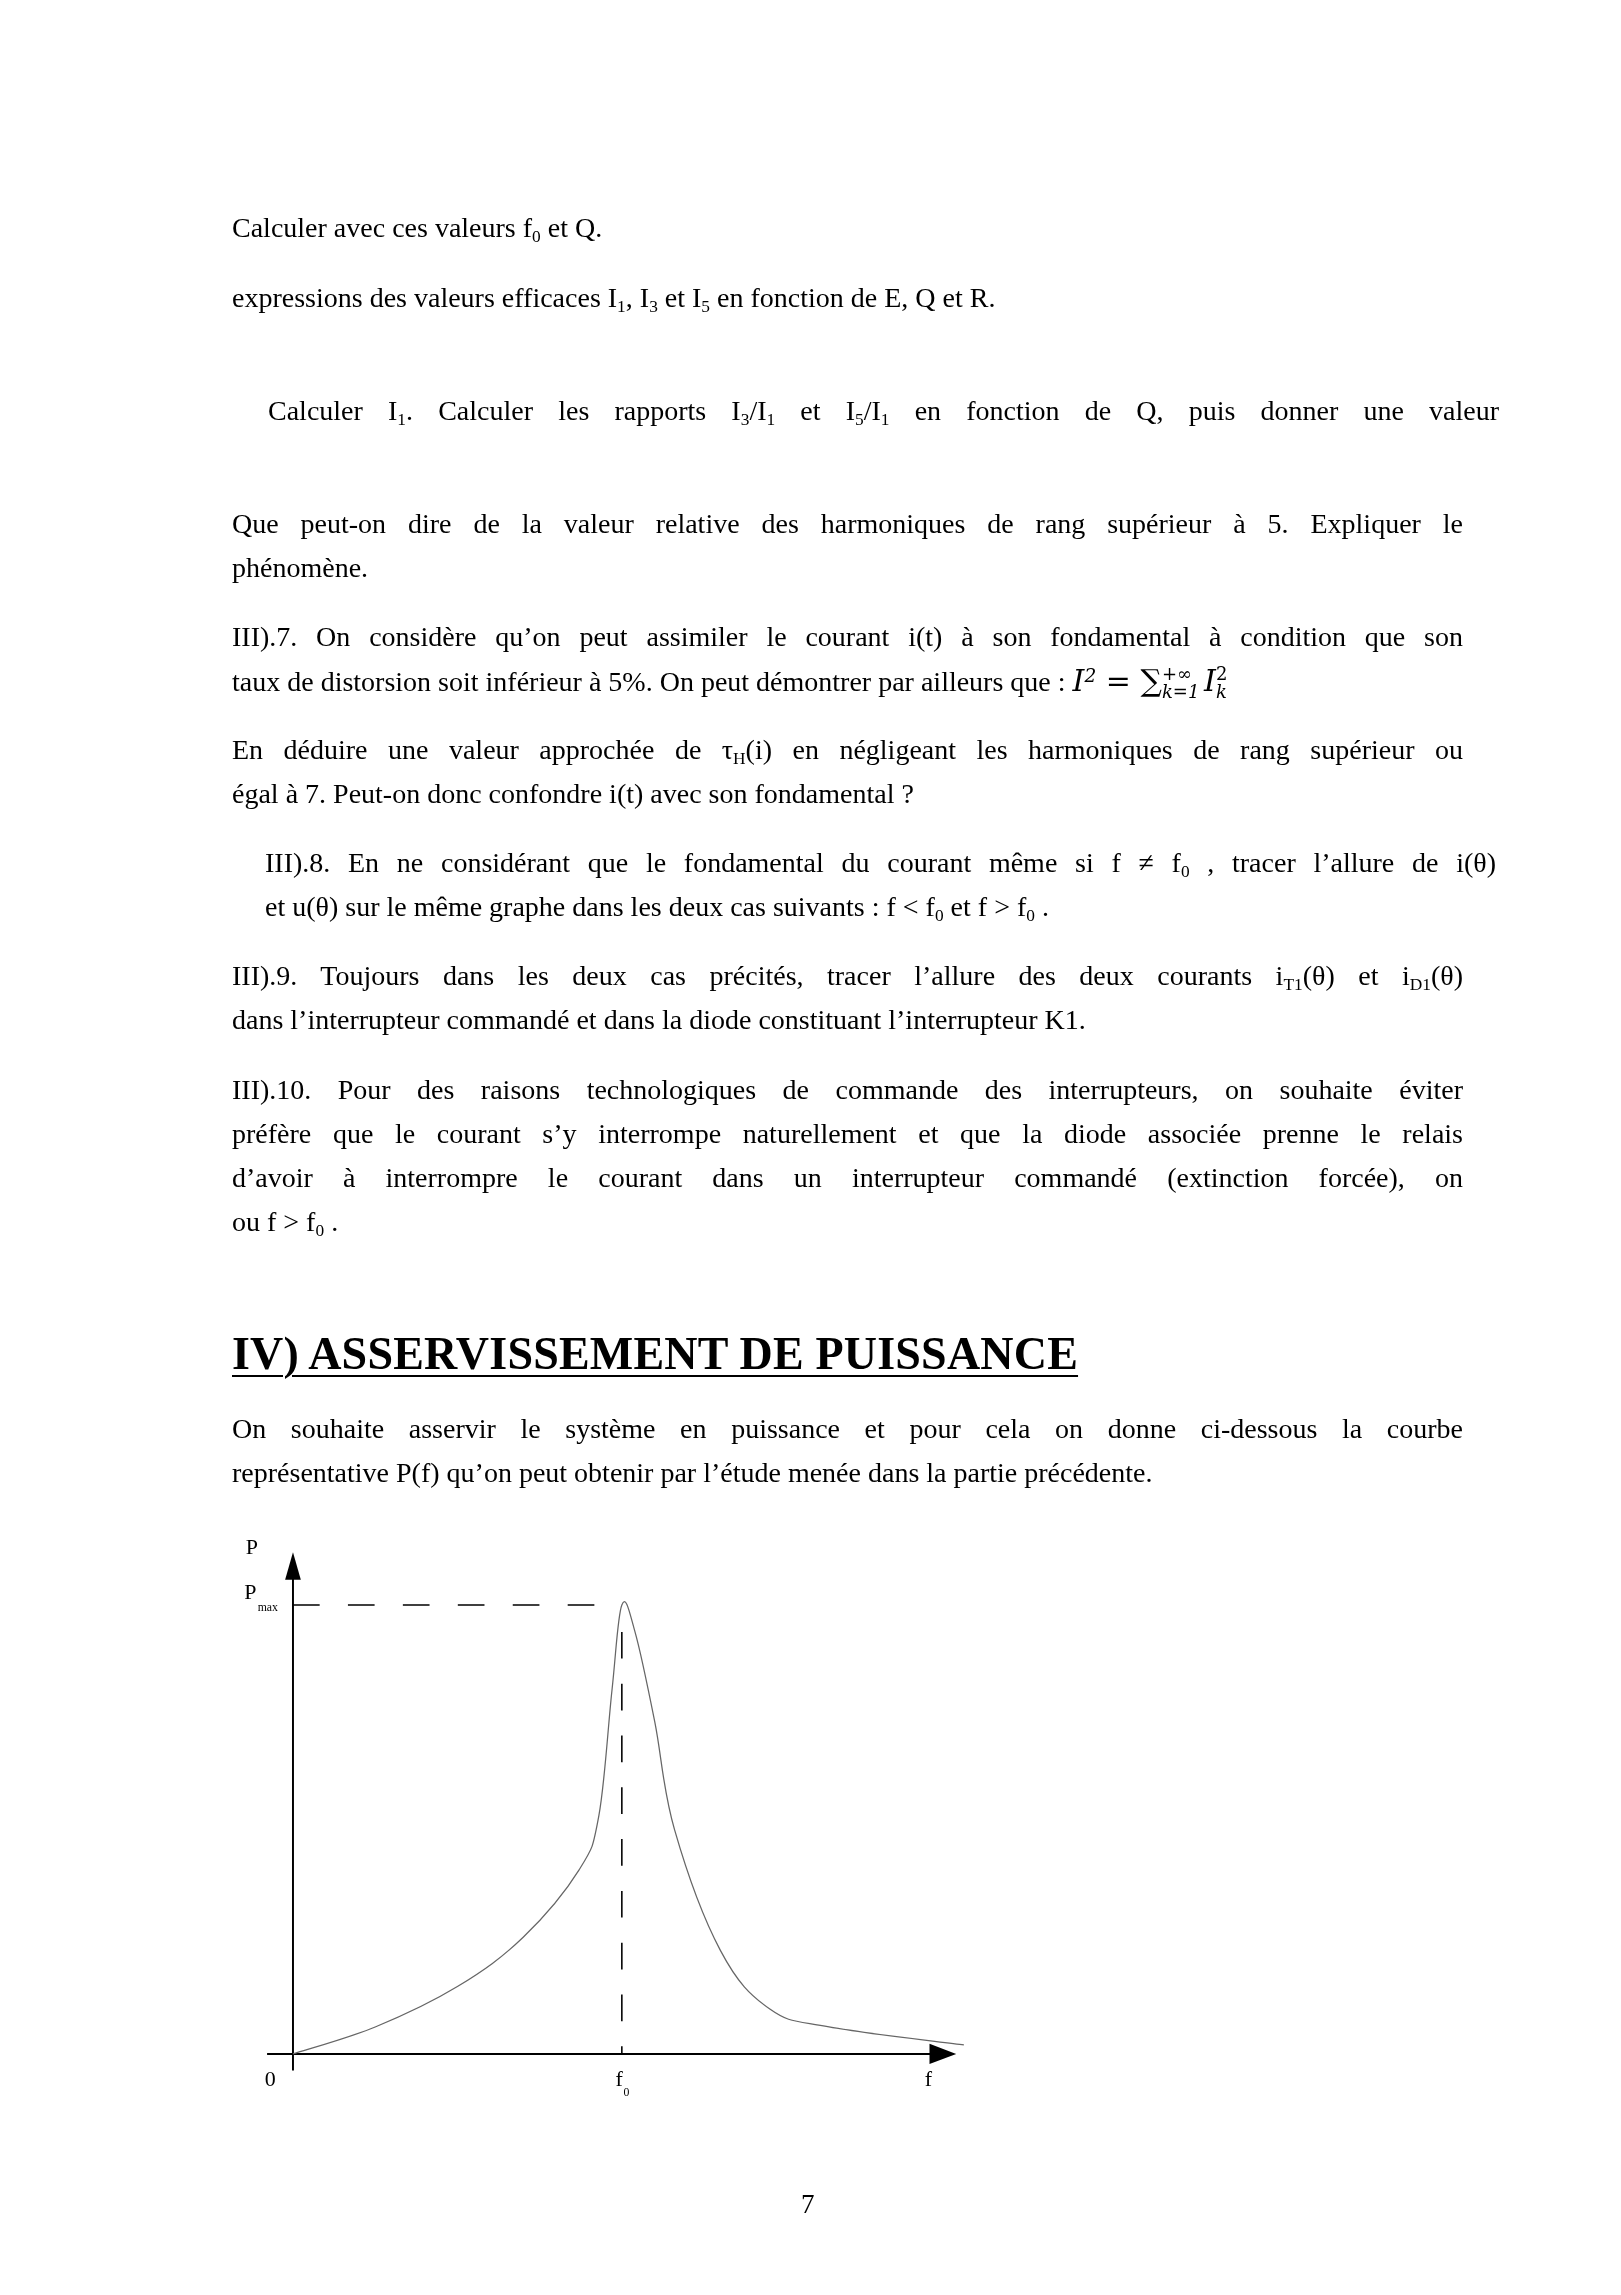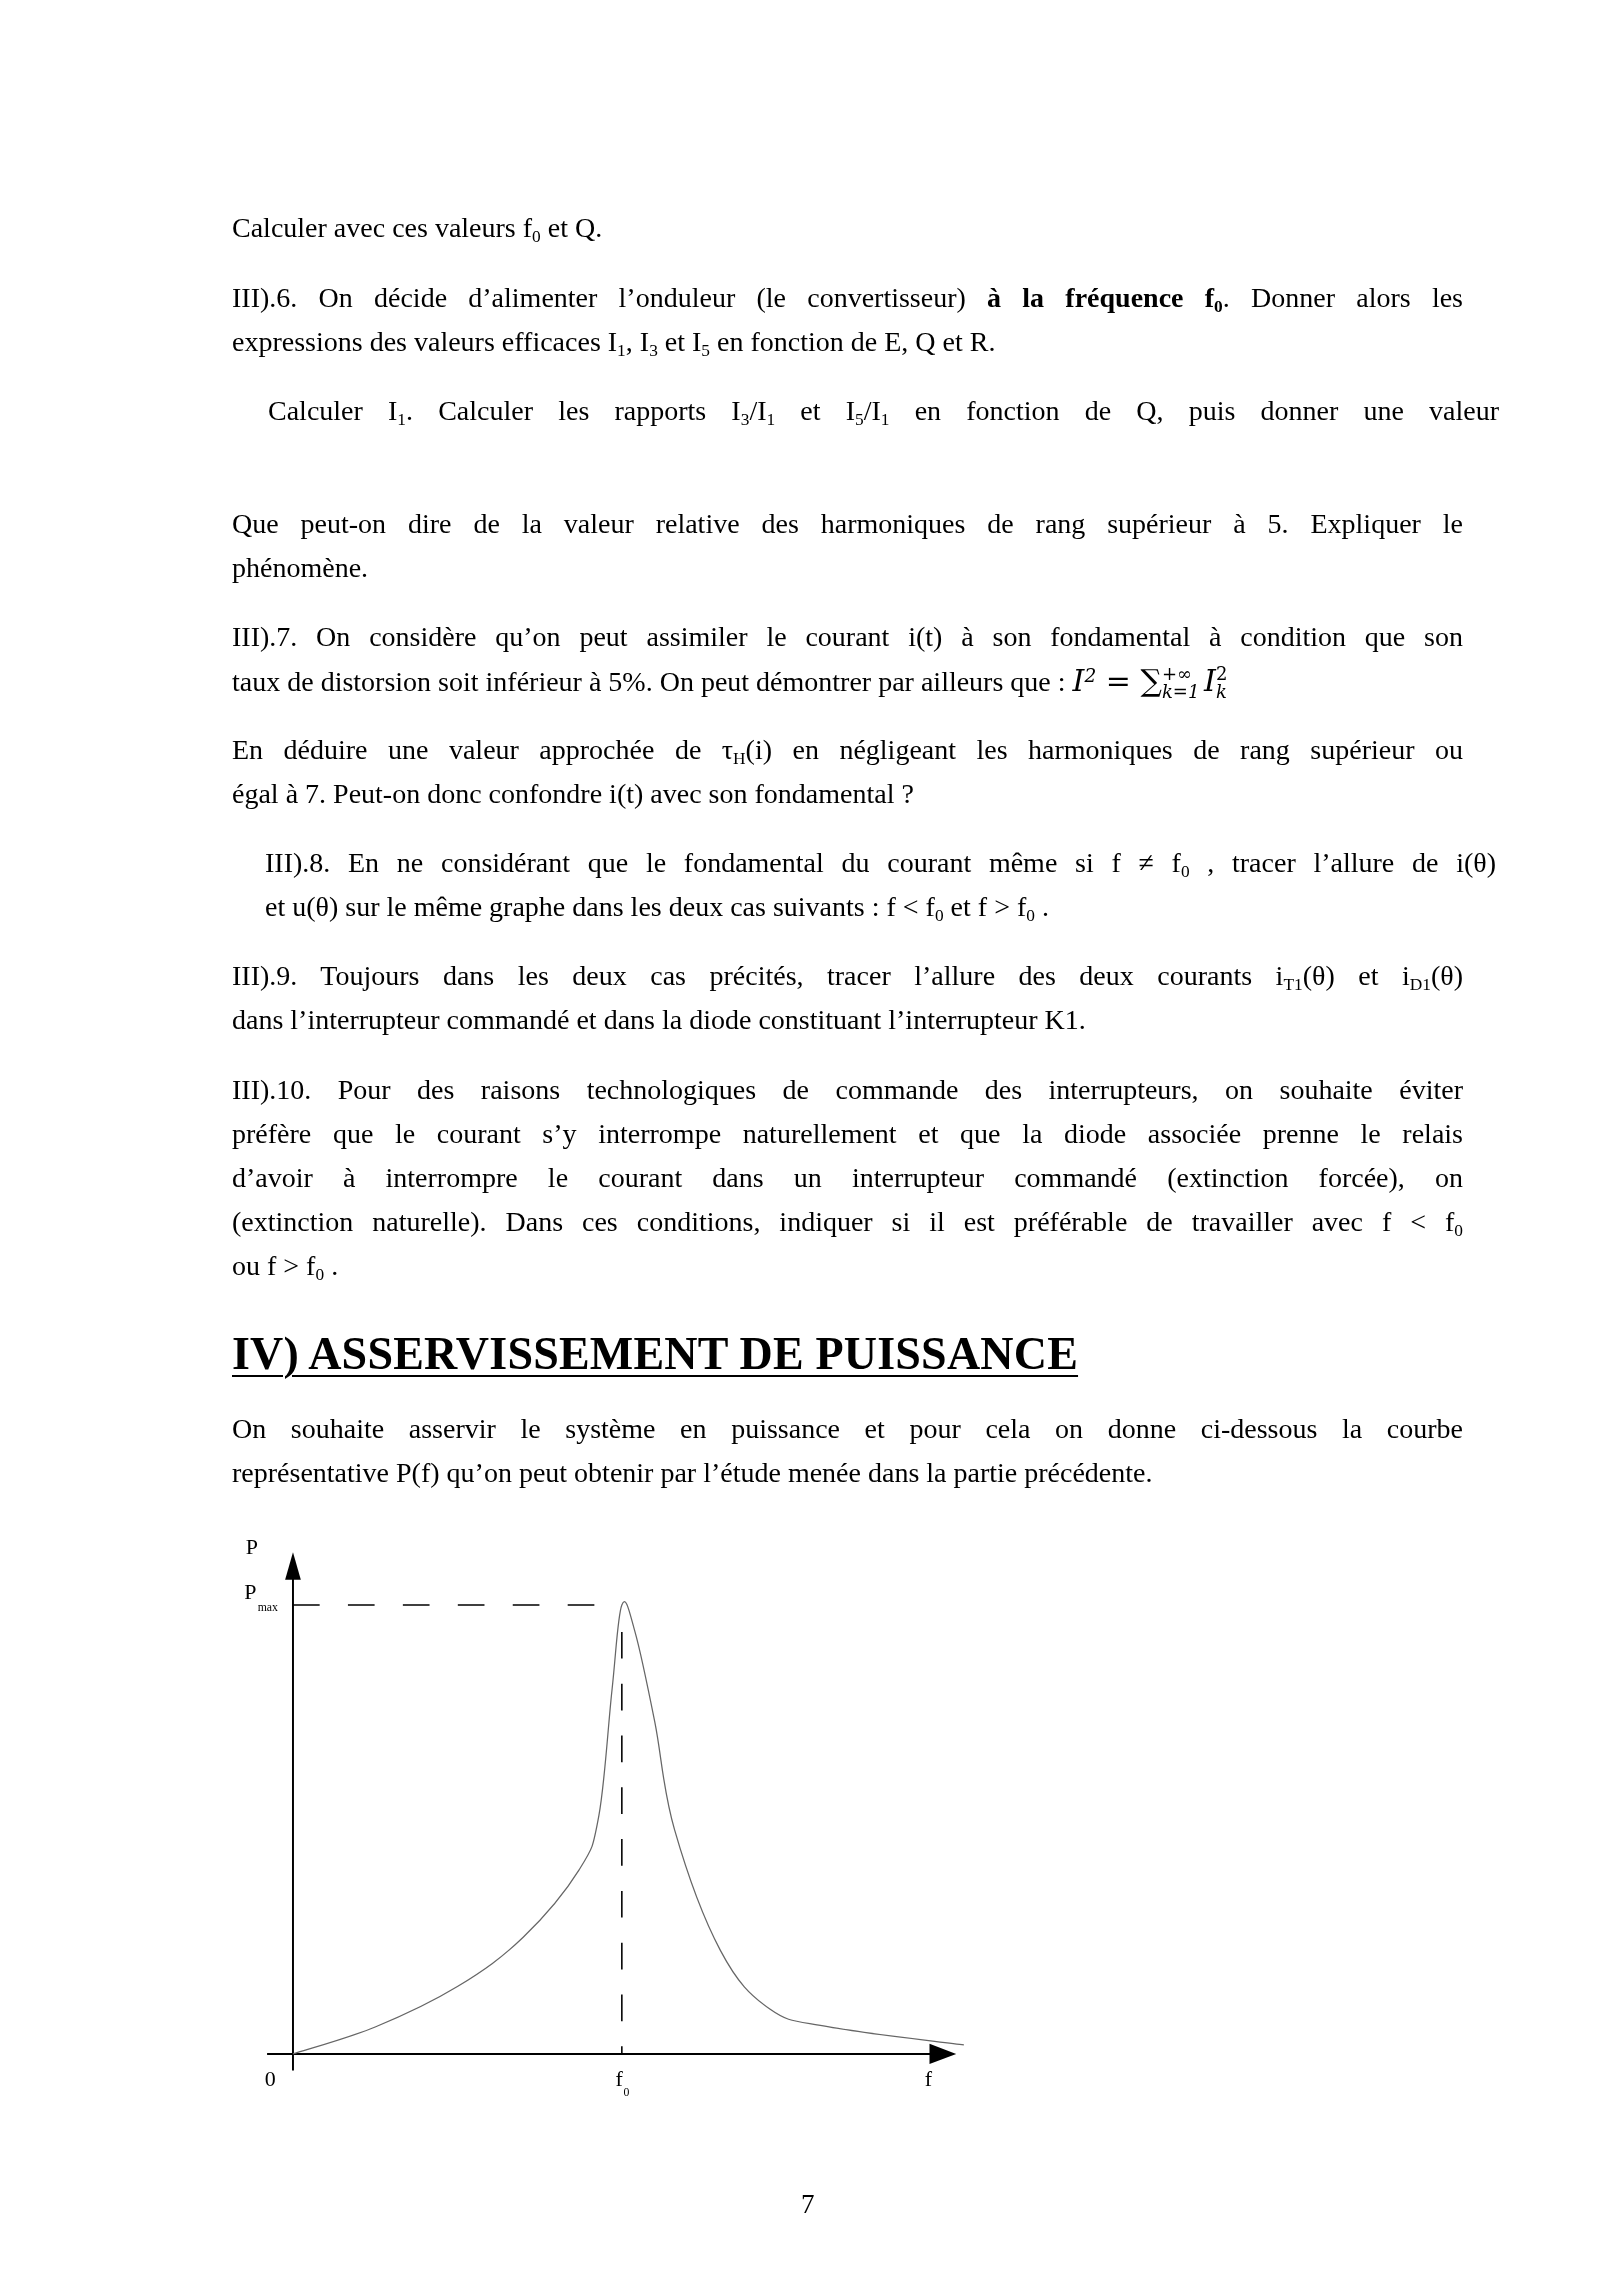--- a/index.html
+++ b/index.html
@@ -25,21 +25,20 @@
 </style>
 </head>
 <body>
 
 <div class="page">
   <div id="paras">
       <div class="para" style="top: 192px;">
         <span class="line last"><span>Calculer avec ces valeurs f</span><sub>0</sub><span> et Q.</span></span>
       </div>
       <div class="para" style="top: 262px;">
-        <span class="line just"><span>III).6. On décide d’alimenter l’onduleur (le convertisseur) </span><b>à la fréquence f</b><b><sub>0</sub></b><span>. Donner alors les</span></span>
         <span class="line last"><span>expressions des valeurs efficaces I</span><sub>1</sub><span>, I</span><sub>3</sub><span> et I</span><sub>5</sub><span> en fonction de E, Q et R.</span></span>
       </div>
       <div class="para" style="top: 375px; margin-left: 36px;">
         <span class="line just"><span>Calculer I</span><sub>1</sub><span>. Calculer les rapports I</span><sub>3</sub><span>/I</span><sub>1</sub><span> et I</span><sub>5</sub><span>/I</span><sub>1</sub><span> en fonction de Q, puis donner une valeur</span></span>
       </div>
       <div class="para" style="top: 488px;">
         <span class="line just"><span>Que peut-on dire de la valeur relative des harmoniques de rang supérieur à 5. Expliquer le</span></span>
         <span class="line last"><span>phénomène.</span></span>
       </div>
       <div class="para" style="top: 601px;">
@@ -61,21 +60,20 @@
         <span class="line last"><span>et u(θ) sur le même graphe dans les deux cas suivants : f &lt; f</span><sub>0</sub><span> et f &gt; f</span><sub>0</sub><span> .</span></span>
       </div>
       <div class="para" style="top: 940px;">
         <span class="line just"><span>III).9. Toujours dans les deux cas précités, tracer l’allure des deux courants i</span><sub>T1</sub><span>(θ) et i</span><sub>D1</sub><span>(θ)</span></span>
         <span class="line last"><span>dans l’interrupteur commandé et dans la diode constituant l’interrupteur K1.</span></span>
       </div>
       <div class="para" style="top: 1054px;">
         <span class="line just"><span>III).10. Pour des raisons technologiques de commande des interrupteurs, on souhaite éviter</span></span>
         <span class="line just"><span>préfère que le courant s’y interrompe naturellement et que la diode associée prenne le relais</span></span>
         <span class="line just"><span>d’avoir à interrompre le courant dans un interrupteur commandé (extinction forcée), on</span></span>
-        <span class="line just"><span>(extinction naturelle). Dans ces conditions, indiquer si il est préférable de travailler avec f &lt; f</span><sub>0</sub></span>
         <span class="line last"><span>ou f &gt; f</span><sub>0</sub><span> .</span></span>
       </div>
     </div>
 
   <div class="heading">IV) ASSERVISSEMENT DE PUISSANCE</div>
 
   <div id="intro" class="para" style="top: 1393px;">
       <span class="line just"><span>On souhaite asservir le système en puissance et pour cela on donne ci-dessous la courbe</span></span>
       <span class="line last"><span>représentative P(f) qu’on peut obtenir par l’étude menée dans la partie précédente.</span></span>
     </div>

